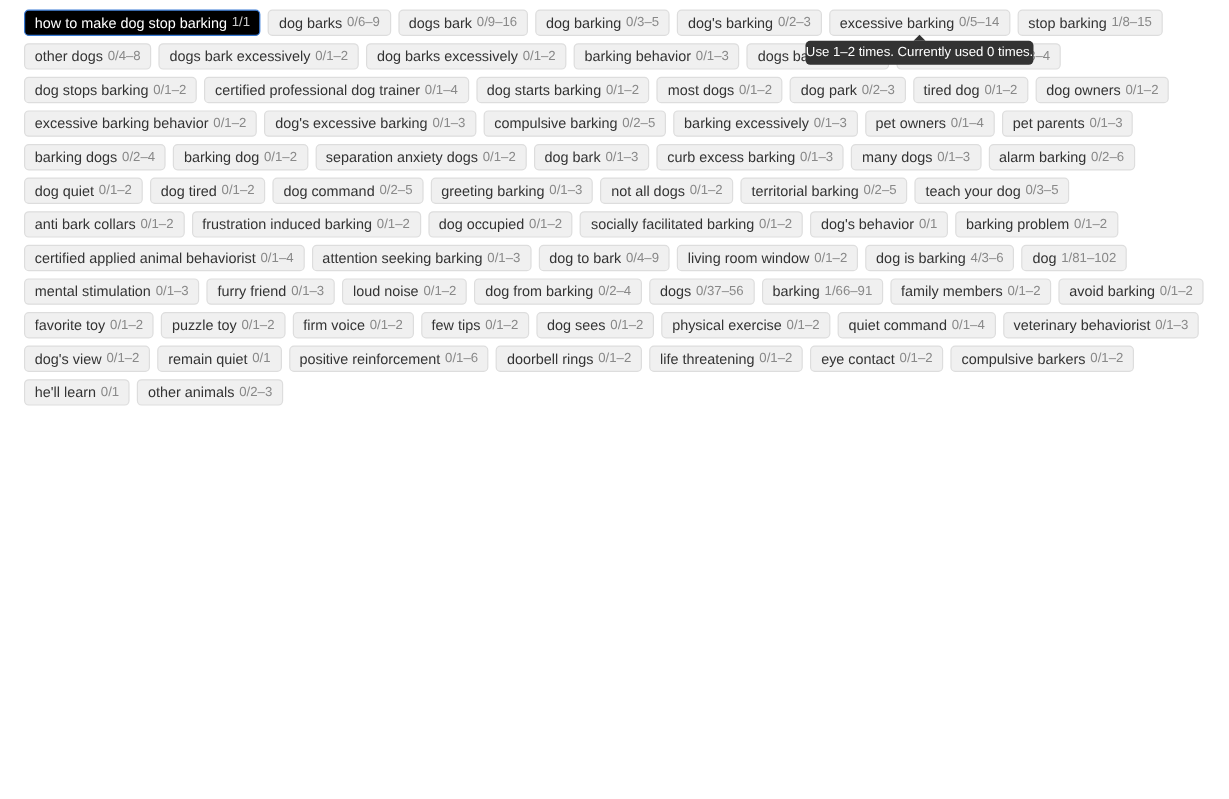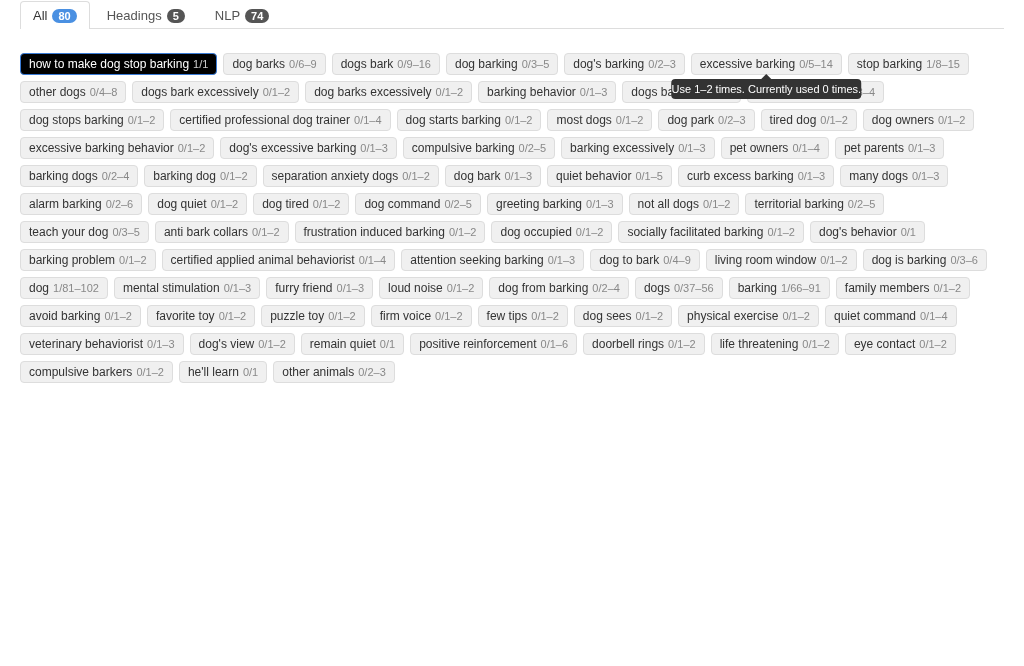--- a/index.html
+++ b/index.html
@@ -117,34 +117,20 @@
       transform: translateX(-50%);
       border: 5px solid transparent;
       border-bottom-color: #333;
     }
   </style>
 </head>
 <body>
 
 <div class="container">
 
-  <div class="tabs">
-  <div class="tab active">
-        <span>All</span>
-        <span class="badge blue">80</span>
-      </div>
-      <div class="tab">
-        <span>Headings</span>
-        <span class="badge">5</span>
-      </div>
-      <div class="tab">
-        <span>NLP</span>
-        <span class="badge">74</span>
-      </div>
-    </div>
 
   <div class="tag-list">
   <div class="tag selected">
         <span>how to make dog stop barking</span>
         <span class="count">1/1</span>
       </div>
       <div class="tag">
         <span>dog barks</span>
         <span class="count">0/6–9</span>
       </div>
@@ -257,24 +243,20 @@
       </div>
       <div class="tag">
         <span>separation anxiety dogs</span>
         <span class="count">0/1–2</span>
       </div>
       <div class="tag">
         <span>dog bark</span>
         <span class="count">0/1–3</span>
       </div>
       <div class="tag">
-        <span>quiet behavior</span>
-        <span class="count">0/1–5</span>
-      </div>
-      <div class="tag">
         <span>curb excess barking</span>
         <span class="count">0/1–3</span>
       </div>
       <div class="tag">
         <span>many dogs</span>
         <span class="count">0/1–3</span>
       </div>
       <div class="tag">
         <span>alarm barking</span>
         <span class="count">0/2–6</span>
@@ -342,21 +324,21 @@
       <div class="tag">
         <span>dog to bark</span>
         <span class="count">0/4–9</span>
       </div>
       <div class="tag">
         <span>living room window</span>
         <span class="count">0/1–2</span>
       </div>
       <div class="tag">
         <span>dog is barking</span>
-        <span class="count">0/3–6</span>
+        <span class="count">4/3–6</span>
       </div>
       <div class="tag">
         <span>dog</span>
         <span class="count">1/81–102</span>
       </div>
       <div class="tag">
         <span>mental stimulation</span>
         <span class="count">0/1–3</span>
       </div>
       <div class="tag">

